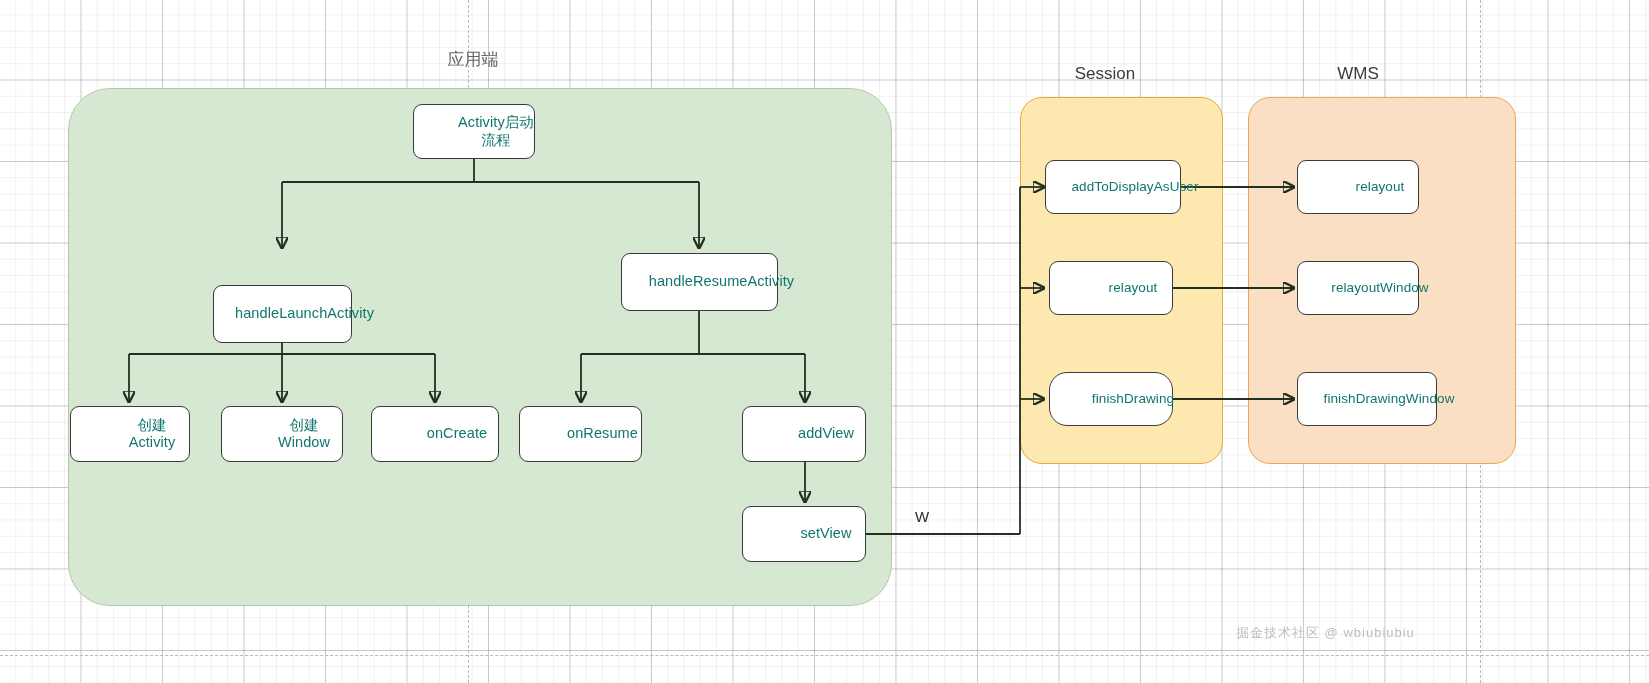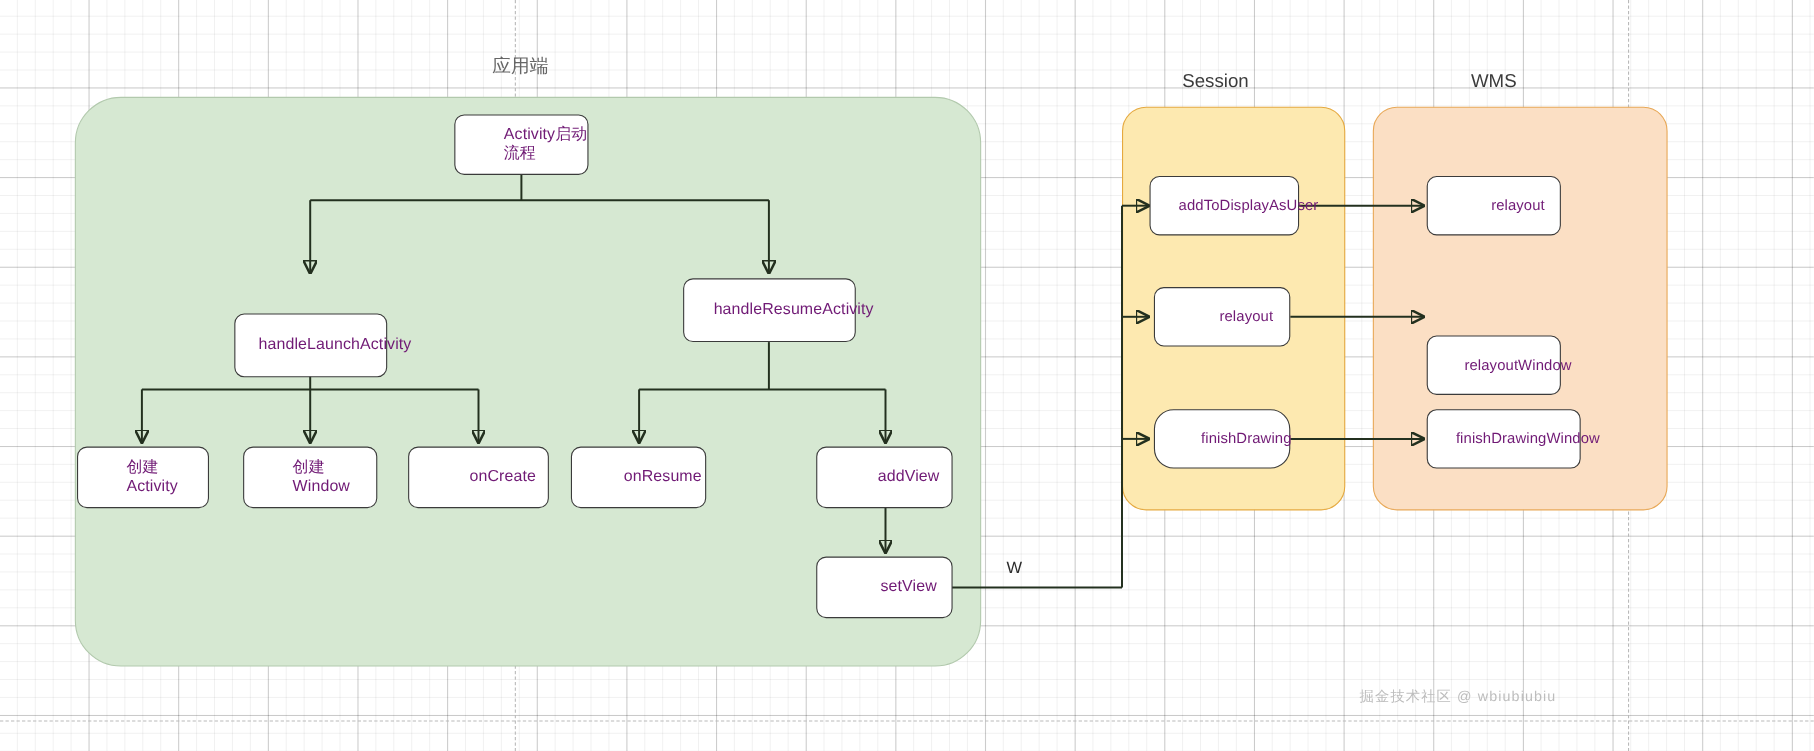--- a/index.html
+++ b/index.html
@@ -82,23 +82,24 @@
   
   .node {
     position: absolute;
     box-sizing: border-box;
     background: #ffffff;
     border: 1.6px solid #3b3b3b;
     border-radius: 9px;
     display: flex;
     align-items: center;
     justify-content: center;
-    color: #701a75;
+    color: #0f766e;
     font-size: 14.5px;
     letter-spacing: 0.1px;
+    text-align: center;
     line-height: 1.2;
     padding-left: 44px;
   }
   .node.small {
     font-size: 13.5px;
   }
 
   
   #wires {
     position: absolute;
@@ -193,18 +194,18 @@
   <div class="node" style="left:519px; top:406px; width:123px; height:56px;">onResume</div>
   <div class="node" style="left:742px; top:406px; width:124px; height:56px;">addView</div>
 
   <div class="node" style="left:742px; top:506px; width:124px; height:56px;">setView</div>
 
   <div class="node small" style="left:1045px; top:160px; width:136px; height:54px;">addToDisplayAsUser</div>
   <div class="node small" style="left:1049px; top:261px; width:124px; height:54px;">relayout</div>
   <div class="node small" style="left:1049px; top:372px; width:124px; height:54px;border-radius:18px;">finishDrawing</div>
 
   <div class="node small" style="left:1297px; top:160px; width:122px; height:54px;">relayout</div>
-  <div class="node small" style="left:1297px; top:261px; width:122px; height:54px;margin-top:44px;">relayoutWindow</div>
+  <div class="node small" style="left:1297px; top:261px; width:122px; height:54px;">relayoutWindow</div>
   <div class="node small" style="left:1297px; top:372px; width:140px; height:54px;">finishDrawingWindow</div>
 
   <div class="watermark" style="left:1236px; top:624px;">掘金技术社区 @ wbiubiubiu</div>
 
 </div>
 
 </body></html>

